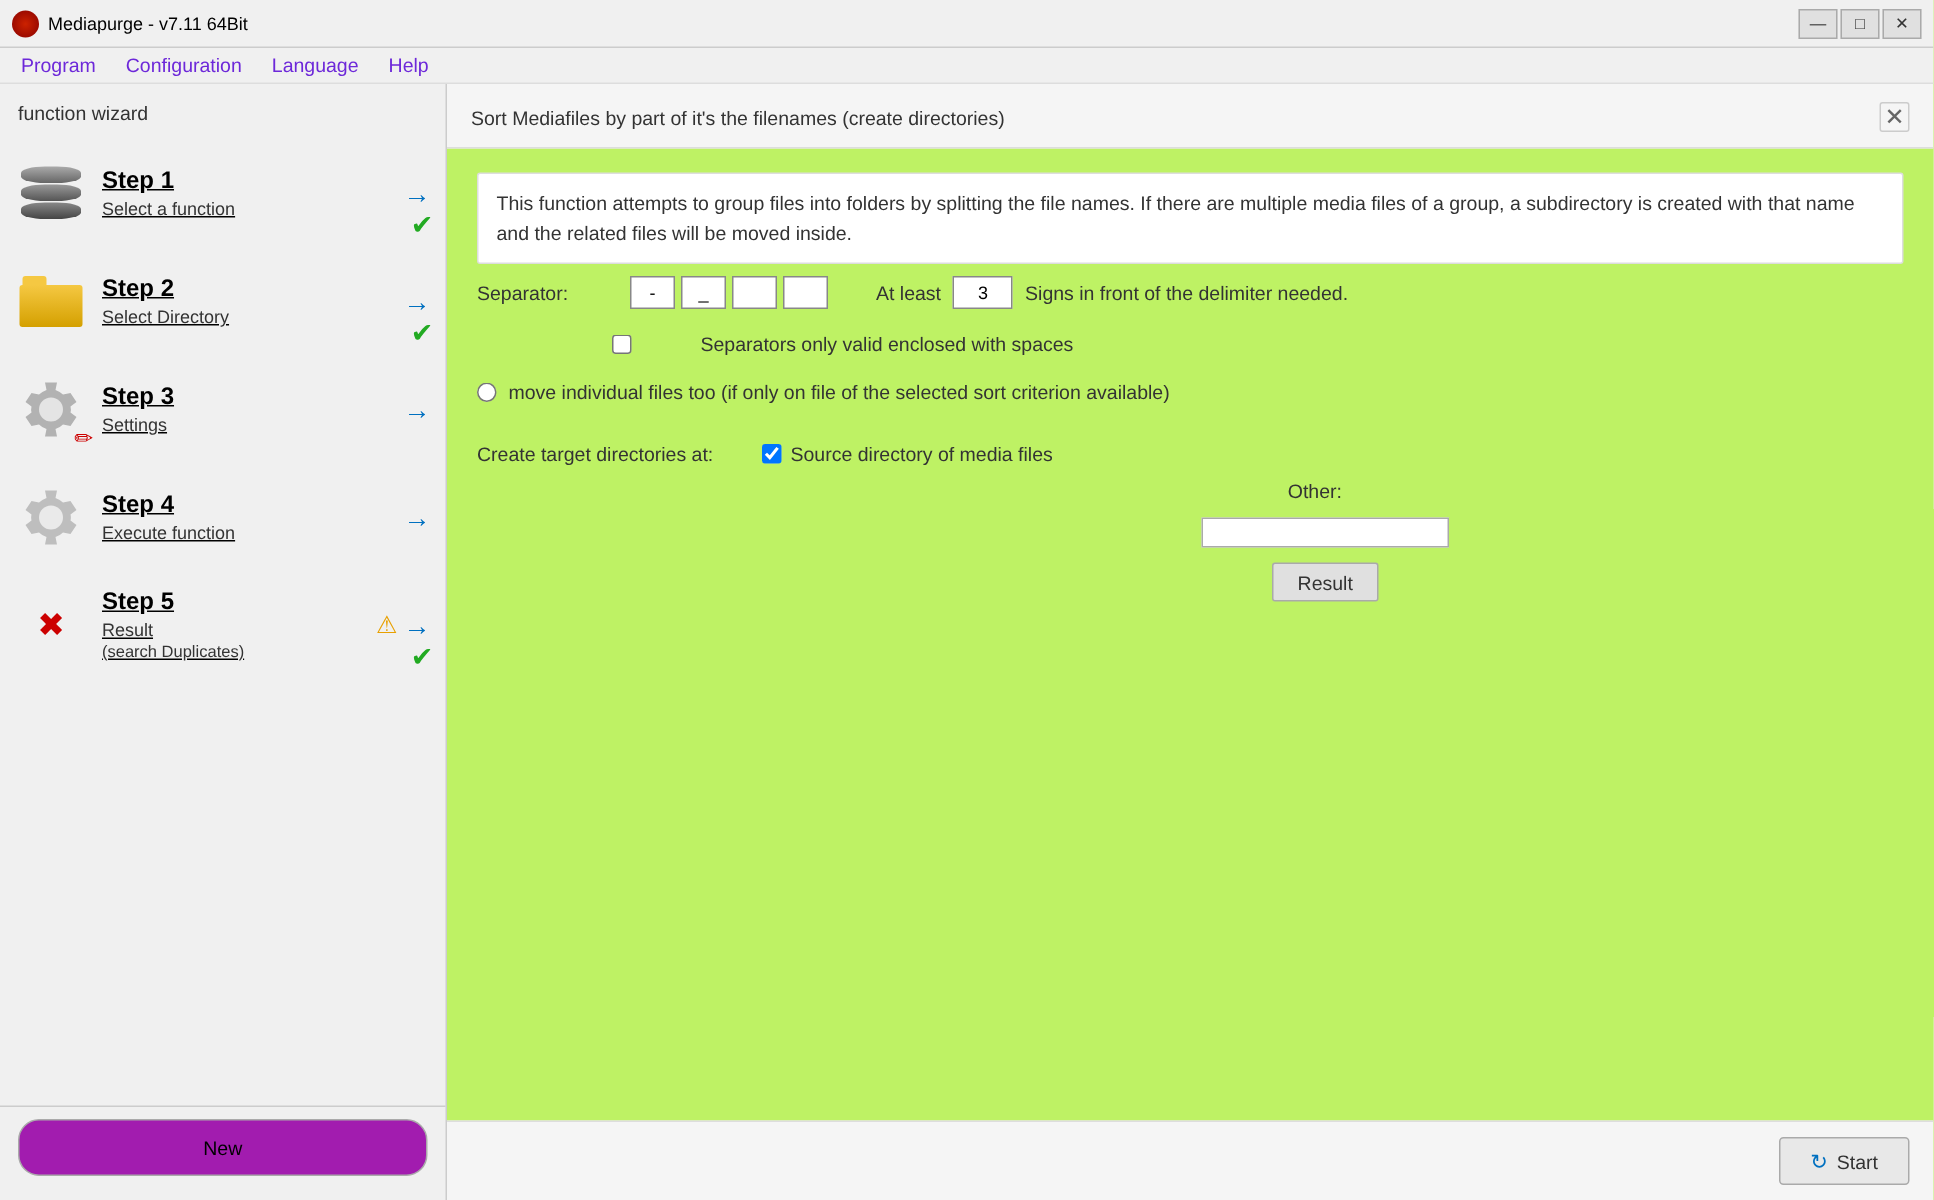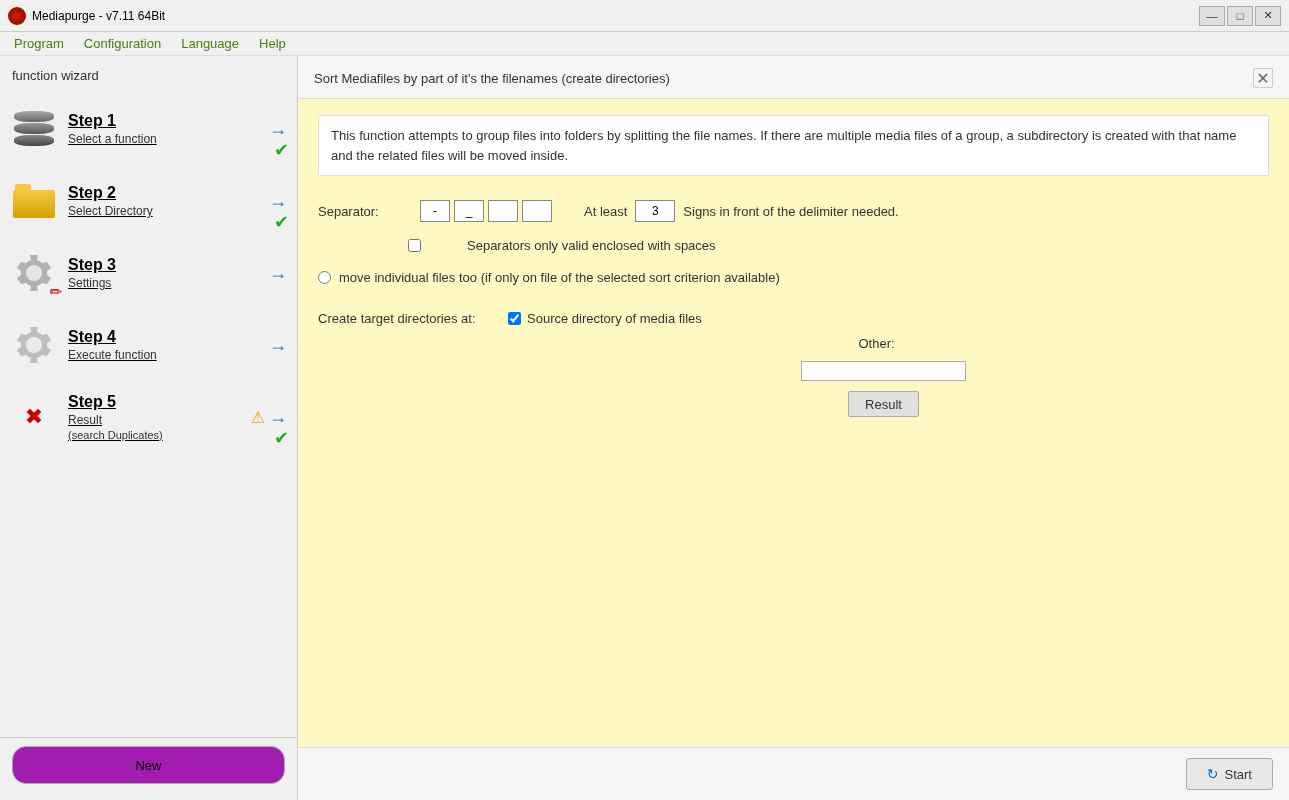--- a/index.html
+++ b/index.html
@@ -58,21 +58,21 @@
       height: 24px;
       display: flex;
       align-items: center;
       padding: 0 4px;
       border-bottom: 1px solid #ddd;
     }
     .menu-item {
       padding: 2px 10px;
       cursor: pointer;
       font-size: 13px;
-      color: #4d7c0f;
+      color: #6d28d9;
     }
 
     
     .main-layout {
       display: flex;
       height: calc(800px - 56px);
     }
 
     
     .sidebar {
@@ -222,21 +222,21 @@
       border: 1px solid #aaa;
       border-radius: 14px;
       cursor: pointer;
       font-size: 13px;
       color: #000;
     }
 
     
     .content-area {
       flex: 1;
-      background: #fef9c3;
+      background: #bef264;
       display: flex;
       flex-direction: column;
       padding: 0;
     }
     .content-header {
       background: #f5f5f5;
       padding: 12px 16px 10px 16px;
       border-bottom: 1px solid #ddd;
       display: flex;
       align-items: center;
@@ -262,21 +262,21 @@
     .content-body {
       flex: 1;
       padding: 16px 20px;
       overflow-y: auto;
     }
 
     .description-text {
       font-size: 13px;
       color: #333;
       line-height: 1.5;
-      margin-bottom: 24px;
+      margin-bottom: 8px;
       background: #fff;
       border: 1px solid #ddd;
       padding: 10px 12px;
       border-radius: 2px;
     }
 
     
     .settings-row {
       display: flex;
       align-items: center;

